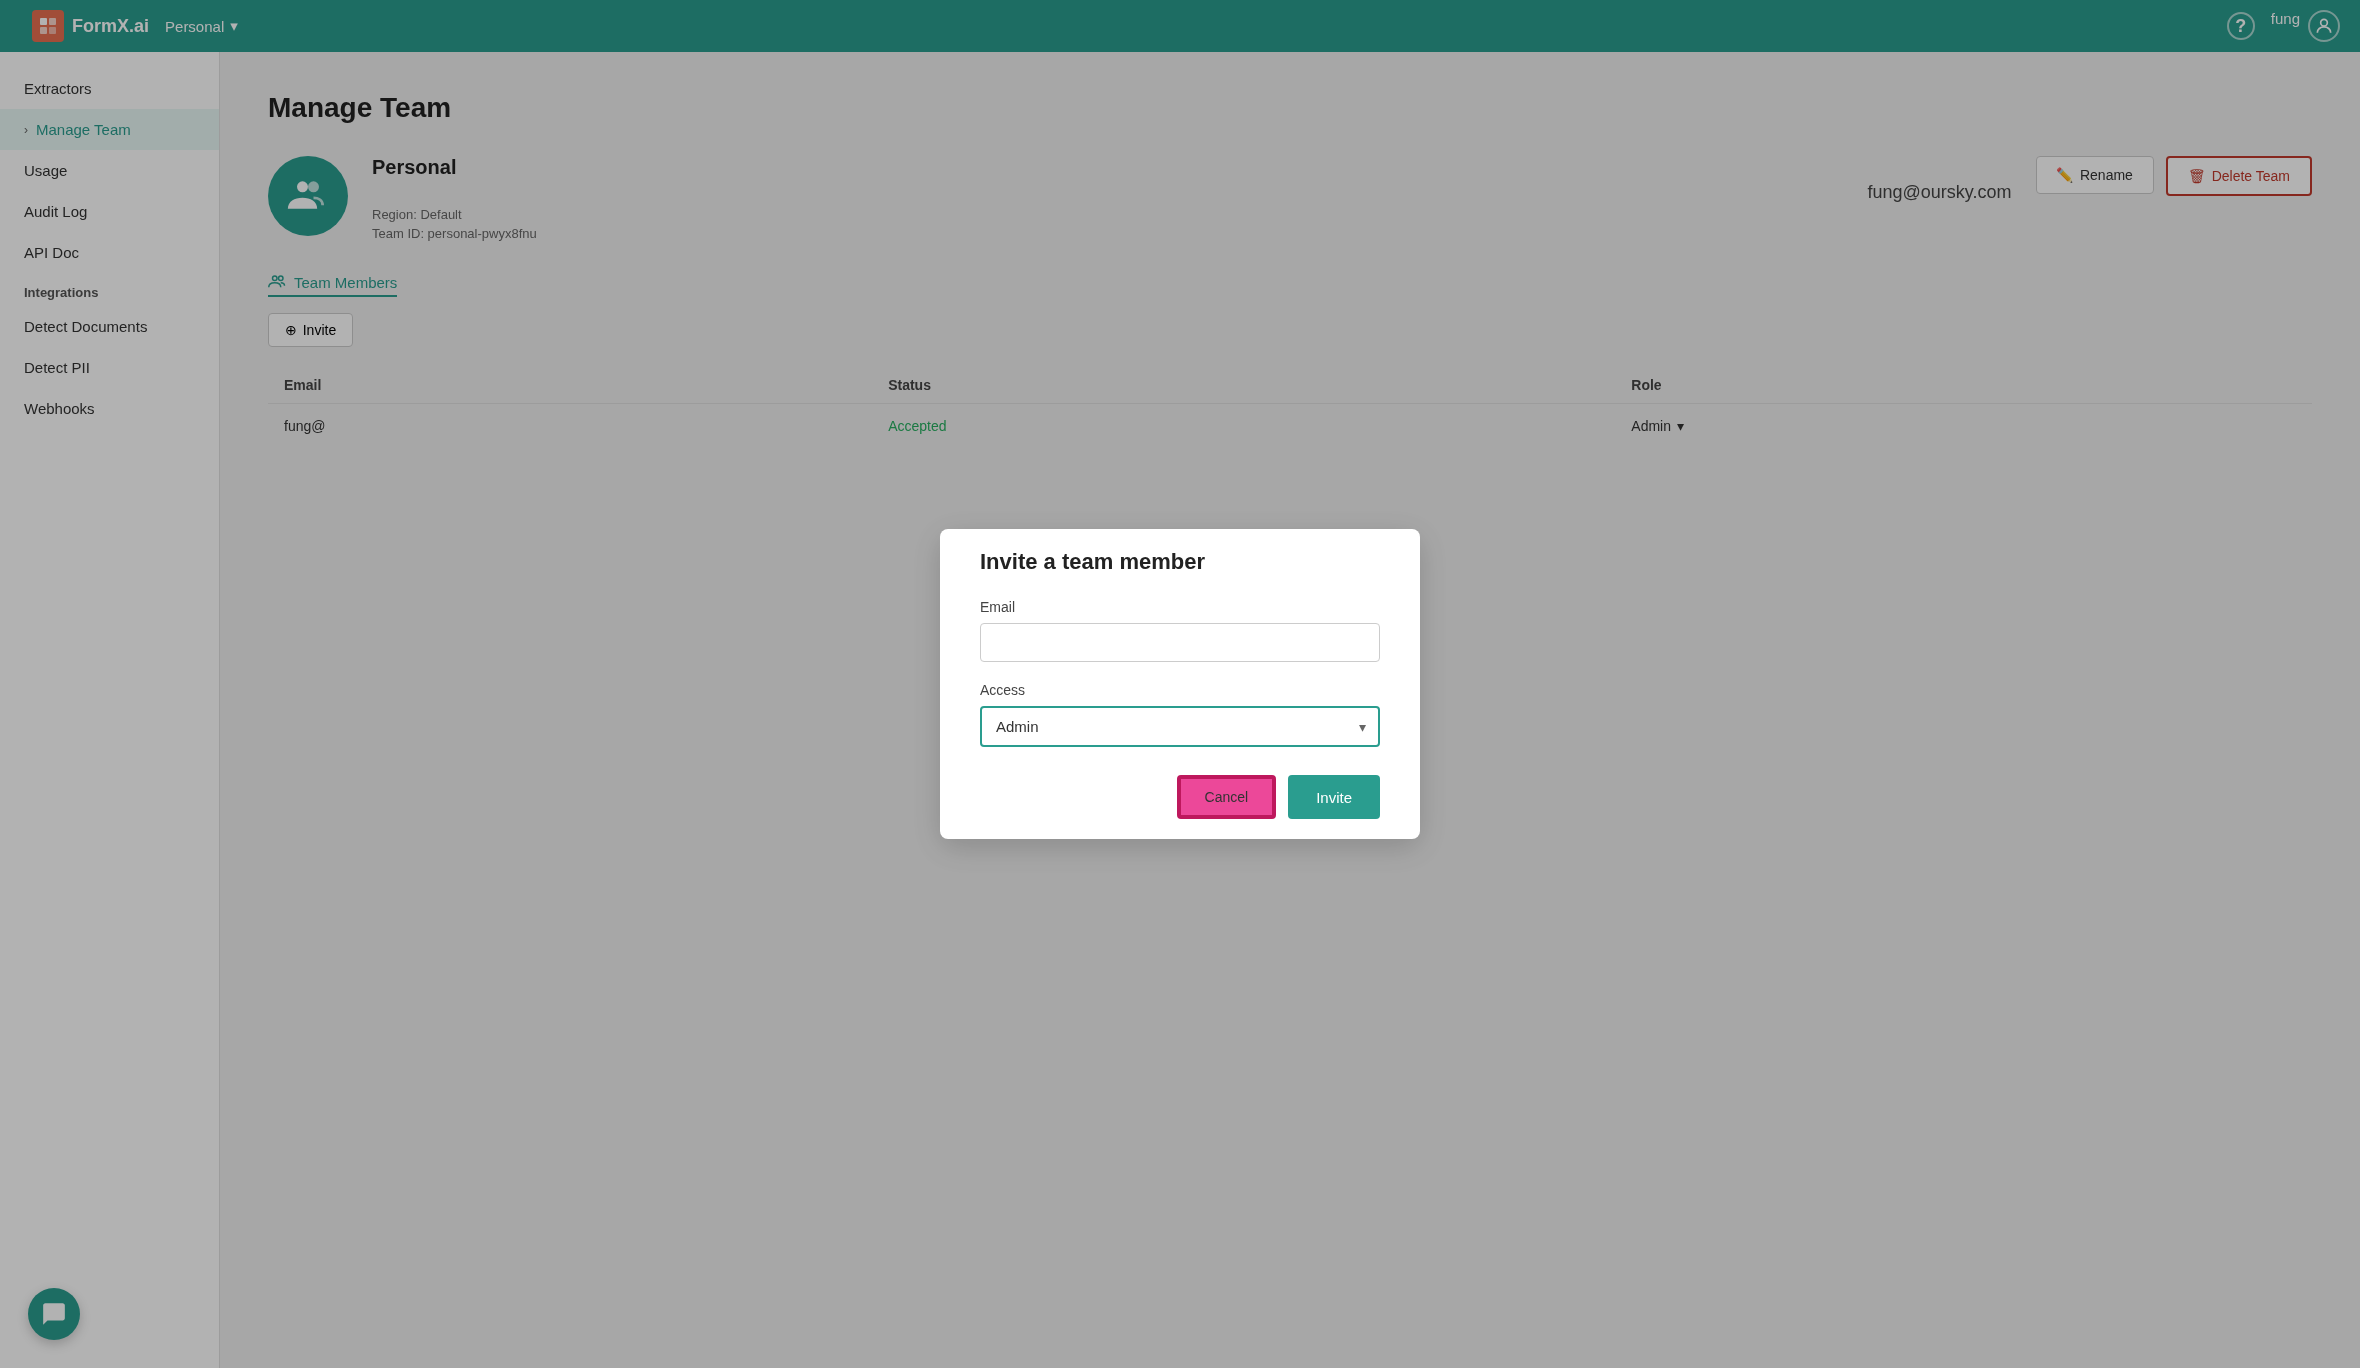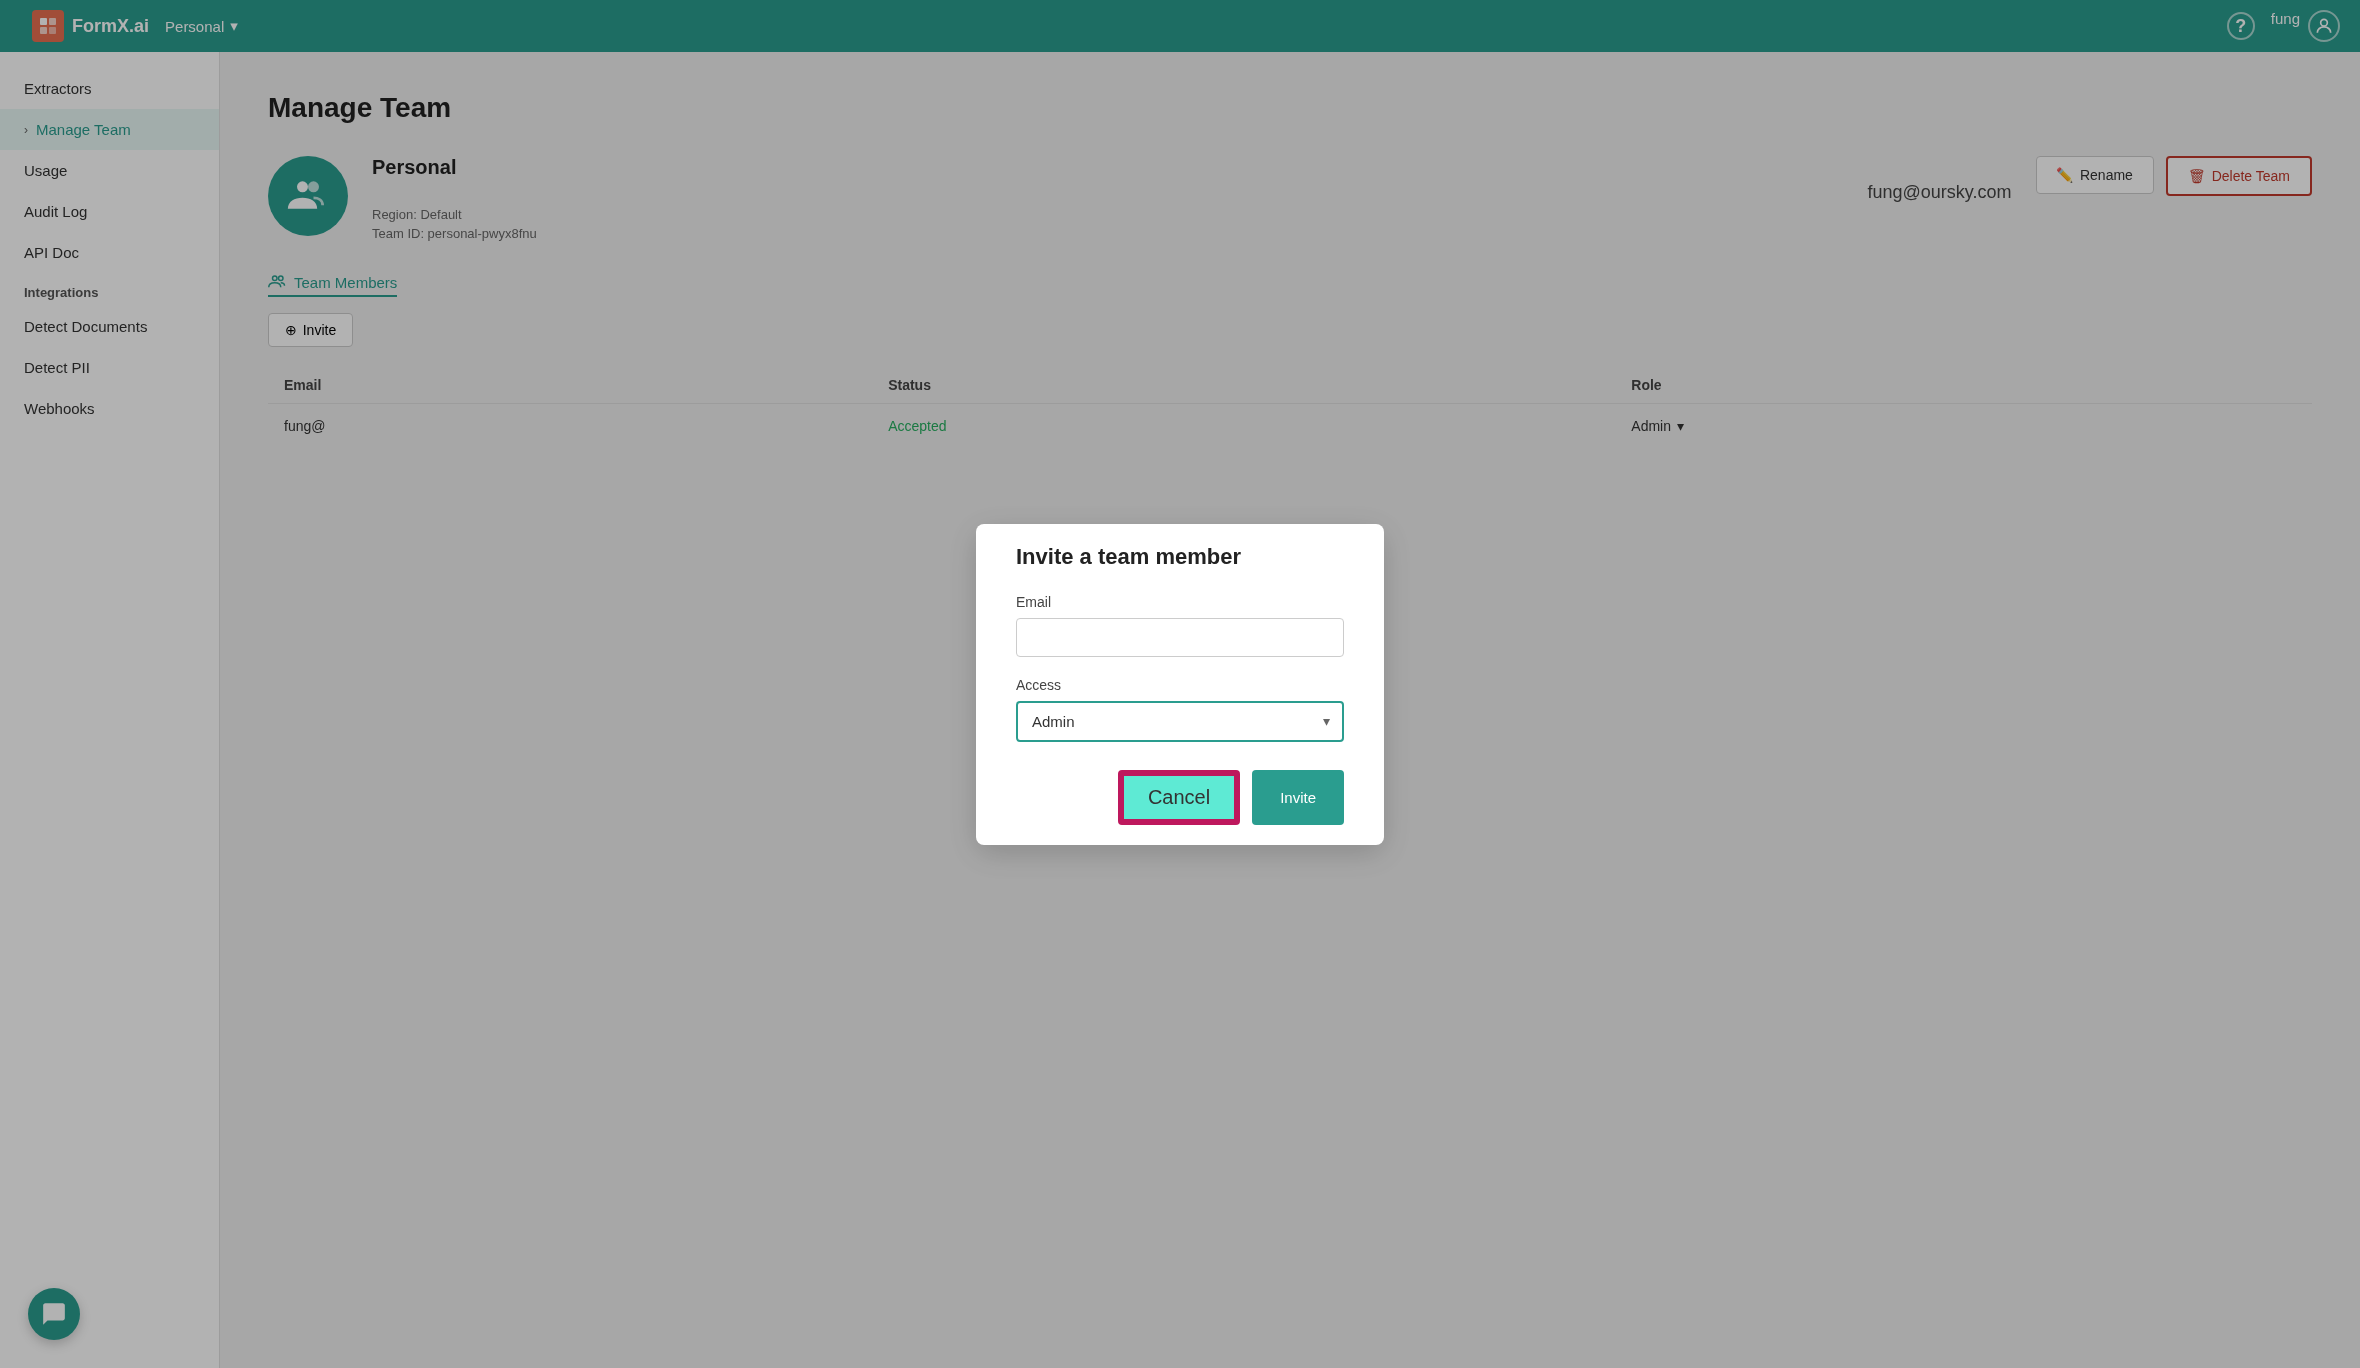--- a/index.html
+++ b/index.html
@@ -191,21 +191,21 @@
       display: flex;
       align-items: center;
       justify-content: center;
     }
 
     
     .modal {
       background: white;
       border-radius: 8px;
       padding: 20px 40px;
-      width: 408px;
+      width: 480px;
       box-shadow: 0 8px 32px rgba(0,0,0,0.18);
       position: relative;
       z-index: 101;
     }
     .modal-title {
       font-size: 22px;
       font-weight: 600;
       color: #222;
       margin-bottom: 24px;
     }
@@ -250,24 +250,24 @@
       color: #666;
       font-size: 14px;
     }
     .modal-actions {
       display: flex;
       justify-content: flex-end;
       gap: 12px;
     }
     .btn-cancel {
       padding: 10px 24px;
-      border: 6px solid #be185d;
-      background: #5eead4;
-      border-radius: 4px;
-      font-size: 20px;
+      border: 4px solid #be185d;
+      background: #ec4899;
+      border-radius: 4px;
+      font-size: 14px;
       cursor: pointer;
       color: #333;
     }
     .btn-invite {
       padding: 10px 28px;
       border: none;
       background: #2a9d8f;
       border-radius: 4px;
       font-size: 15px;
       cursor: pointer;

